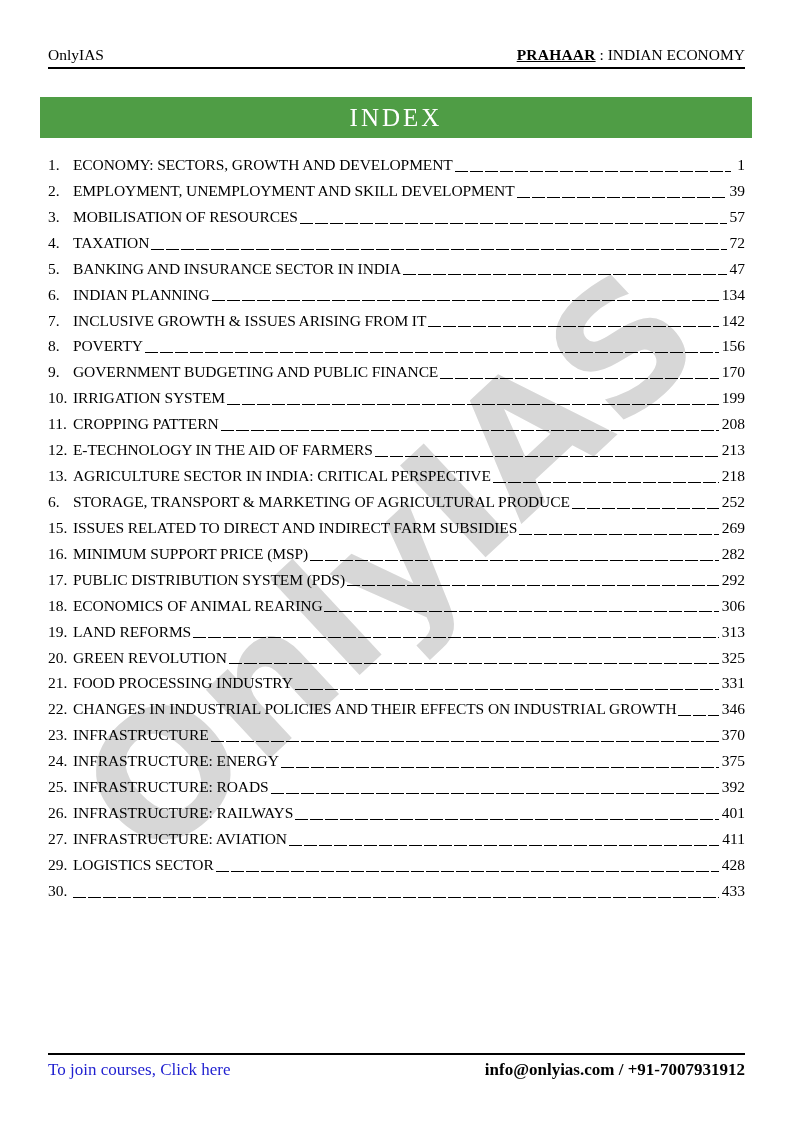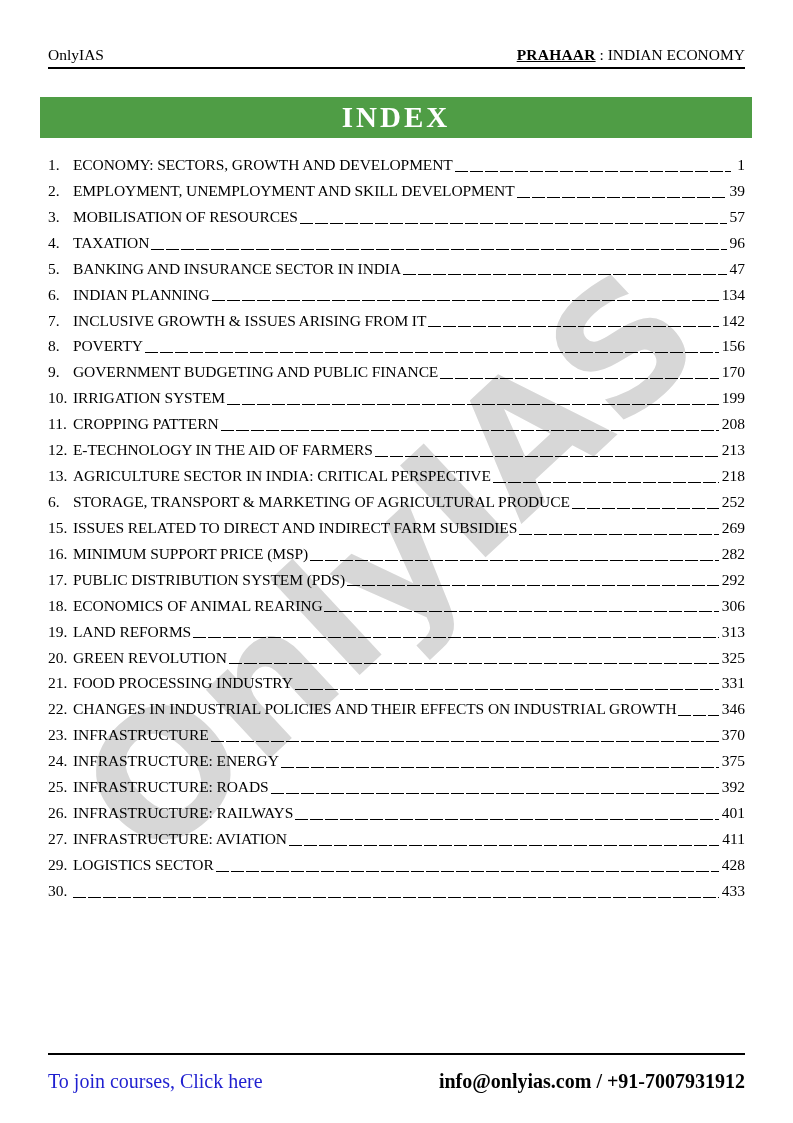--- a/index.html
+++ b/index.html
@@ -39,22 +39,22 @@
   .brand-right { font-weight:normal; }
   .brand-right b { font-weight:bold; letter-spacing:0.2px;text-decoration:underline; }
   
   .banner {
     position:absolute;
     left:40px; right:41px; top:97px; height:41px;
     display:flex; align-items:center; justify-content:center;
   }
   .banner-title {
     color:#ffffff;
-    font-size:29px;
-    font-weight:bold;
+    font-size:25px;
+    font-weight:normal;
     letter-spacing:3px;
   }
   
   .toc {
     position:absolute;
     left:48px; right:48px; top:152px;
   }
   .toc-row {
     display:flex;
     align-items:stretch;
@@ -73,23 +73,23 @@
     background-size:100% 1.2px;
     background-repeat:no-repeat;
     min-width:10px;
   }
   .toc-page { flex:0 0 auto; min-width:14px; text-align:right; padding-left:3px; }
   
   .footer {
     position:absolute;
     left:48px; right:48px; top:1053px;
     border-top:2px solid #000;
-    padding-top:15px;
+    padding-top:5px;
     display:flex; justify-content:space-between;
-    font-size:20px;
+    font-size:17px;
   }
   .footer-link { color:#1f1fd0; cursor:pointer; }
   .footer-contact { font-weight:bold; }
 </style>
 </head>
 <body>
 
 <div class="page">
 
   <div class="watermark" style="color: rgb(215, 215, 215);">OnlyIAS</div>
@@ -124,21 +124,21 @@
         <span class="toc-num">3.</span>
         <span class="toc-title">MOBILISATION OF RESOURCES</span>
         <span class="toc-leader"></span>
         <span class="toc-page">57</span>
       </div>
 
       <div class="toc-row">
         <span class="toc-num">4.</span>
         <span class="toc-title">TAXATION</span>
         <span class="toc-leader"></span>
-        <span class="toc-page">96</span>
+        <span class="toc-page">72</span>
       </div>
 
       <div class="toc-row">
         <span class="toc-num">5.</span>
         <span class="toc-title">BANKING AND INSURANCE SECTOR IN INDIA</span>
         <span class="toc-leader"></span>
         <span class="toc-page">47</span>
       </div>
 
       <div class="toc-row">

